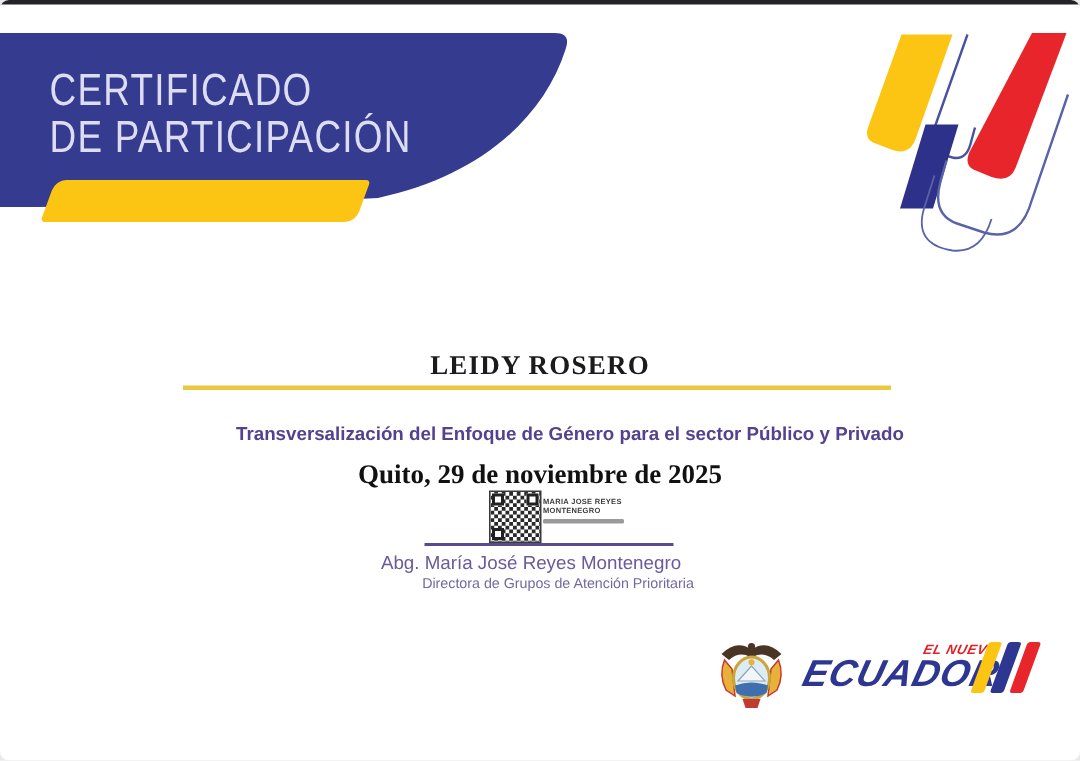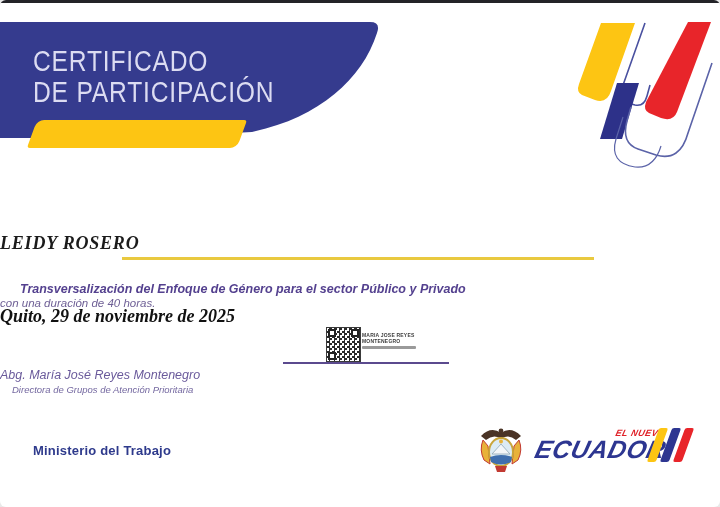--- a/index.html
+++ b/index.html
@@ -21,21 +21,21 @@
   }
   .accent-bar{
     position:absolute;left:32px;top:120px;width:210px;height:28px;
     background:#fdc513;transform:skewX(-20deg);border-radius:7px 3px 7px 3px;
   }
 
   
   .gov-logo{position:absolute;left:555px;top:15px;}
 
   
-  .center{position:absolute;left:0;top:0;width:720px;font-style:italic;}
+  .center{position:absolute;left:0;top:0;width:720px;text-align:center;}
   .recipient{
     position:absolute;top:233px;width:720px;
     font-family:"Liberation Serif",serif;font-weight:700;font-size:18px;
     letter-spacing:.8px;color:#1b1b1b;
   }
   .name-rule{position:absolute;left:122px;top:257px;width:472px;height:3px;background:#e9c93f;}
   .intro{position:absolute;top:267px;width:720px;font-size:11.5px;color:#6f6096;}
   .course{position:absolute;top:282px;width:720px;font-size:12.5px;font-weight:700;color:#54418f;margin-left:20px;}
   .duration{position:absolute;top:297px;width:720px;font-size:11.5px;color:#6f6096;}
   .date-line{
@@ -104,41 +104,39 @@
     <path d="M90,8 L67,73 Q63,85 73,88 L80,90 Q89,92 92,81 L95,70" fill="none" stroke="#4a51a0" stroke-width="1.6"></path>
     <path d="M62,70 L84,70 L67,126 L45,126 Z" fill="#2d3189" transform="translate(0,-2)"></path>
     <path d="M133,7 L156,7 L122,97 Q118,107 106,103 L94,98 Q88,95 91,87 Z" fill="#e8252a"></path>
     <path d="M157,48 L133,118 Q125,147 101,140 L83,134 Q66,128 72,106 L76,92" fill="none" stroke="#5b63a8" stroke-width="1.6"></path>
     <path d="M68,102 L61,124 Q54,148 80,152 Q99,154 106,131" fill="none" stroke="#5b63a8" stroke-width="1.2"></path>
   </svg>
 
   <div class="center recipient">LEIDY ROSERO</div>
   <div class="name-rule"></div>
   <div class="center course">Transversalización del Enfoque de Género para el sector Público y Privado</div>
-  <div class="center duration">con una duración de 40 horas.</div>
   <div class="center date-line">Quito, 29 de noviembre de 2025</div>
 
   <div class="stamp">
     <div class="qr">
       <div class="eye tl"></div>
       <div class="eye tr"></div>
       <div class="eye bl"></div>
     </div>
     <div class="stamp-text">
       <div class="stamp-line">MARIA JOSE REYES</div>
       <div class="stamp-line">MONTENEGRO</div>
       <div class="stamp-sub"></div>
     </div>
   </div>
 
   <div class="sig-rule"></div>
   <div class="center signer-name">Abg. María José Reyes Montenegro</div>
   <div class="center signer-title">Directora de Grupos de Atención Prioritaria</div>
 
-  <div class="ministry">Ministerio del Trabajo</div>
 
   <div class="brand">
     <svg class="coa" width="52" height="50" viewBox="0 0 52 50">
       <path d="M6,12 Q16,2 26,9 Q36,2 46,12 L41,16 Q34,10 27,14 L26,19 L25,14 Q18,10 11,16 Z" fill="#4a3426"></path>
       <circle cx="26" cy="7" r="2.4" fill="#4a3426"></circle>
       <path d="M8,16 Q4,26 9,36 L15,40 L13,22 Z" fill="#e8b23a" stroke="#c23a32" stroke-width="1"></path>
       <path d="M44,16 Q48,26 43,36 L37,40 L39,22 Z" fill="#e8b23a" stroke="#c23a32" stroke-width="1"></path>
       <ellipse cx="26" cy="28" rx="12" ry="14" fill="#dcebf4" stroke="#c9a53a" stroke-width="2"></ellipse>
       <path d="M17,30 L26,20 L35,30 Z" fill="#f3f6f8" stroke="#8fa7b5" stroke-width=".8"></path>
       <path d="M15,33 Q26,29 37,33 L36,38 Q26,43 16,38 Z" fill="#3f6fae"></path>

